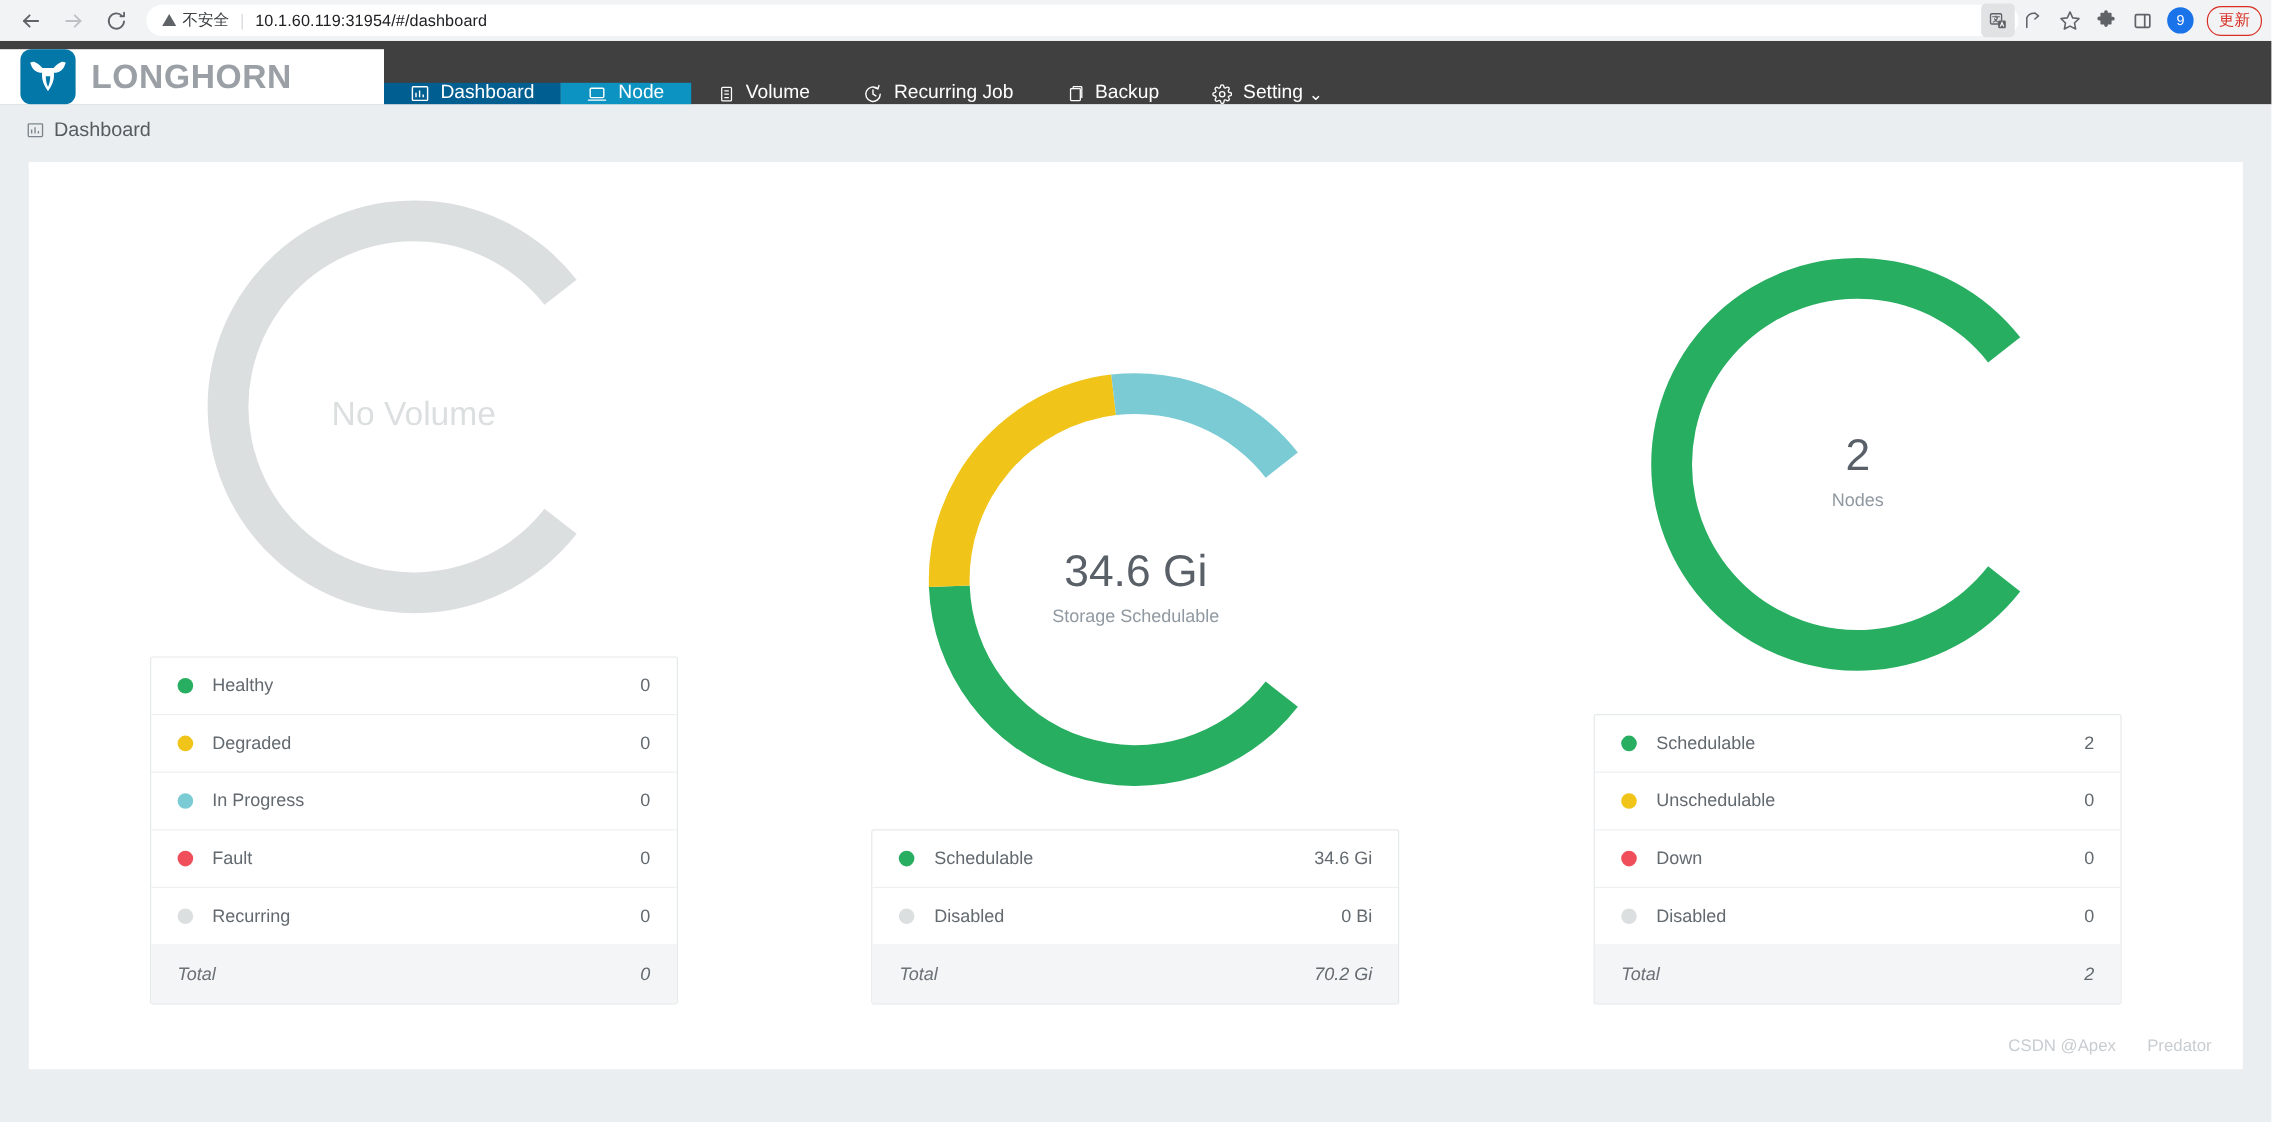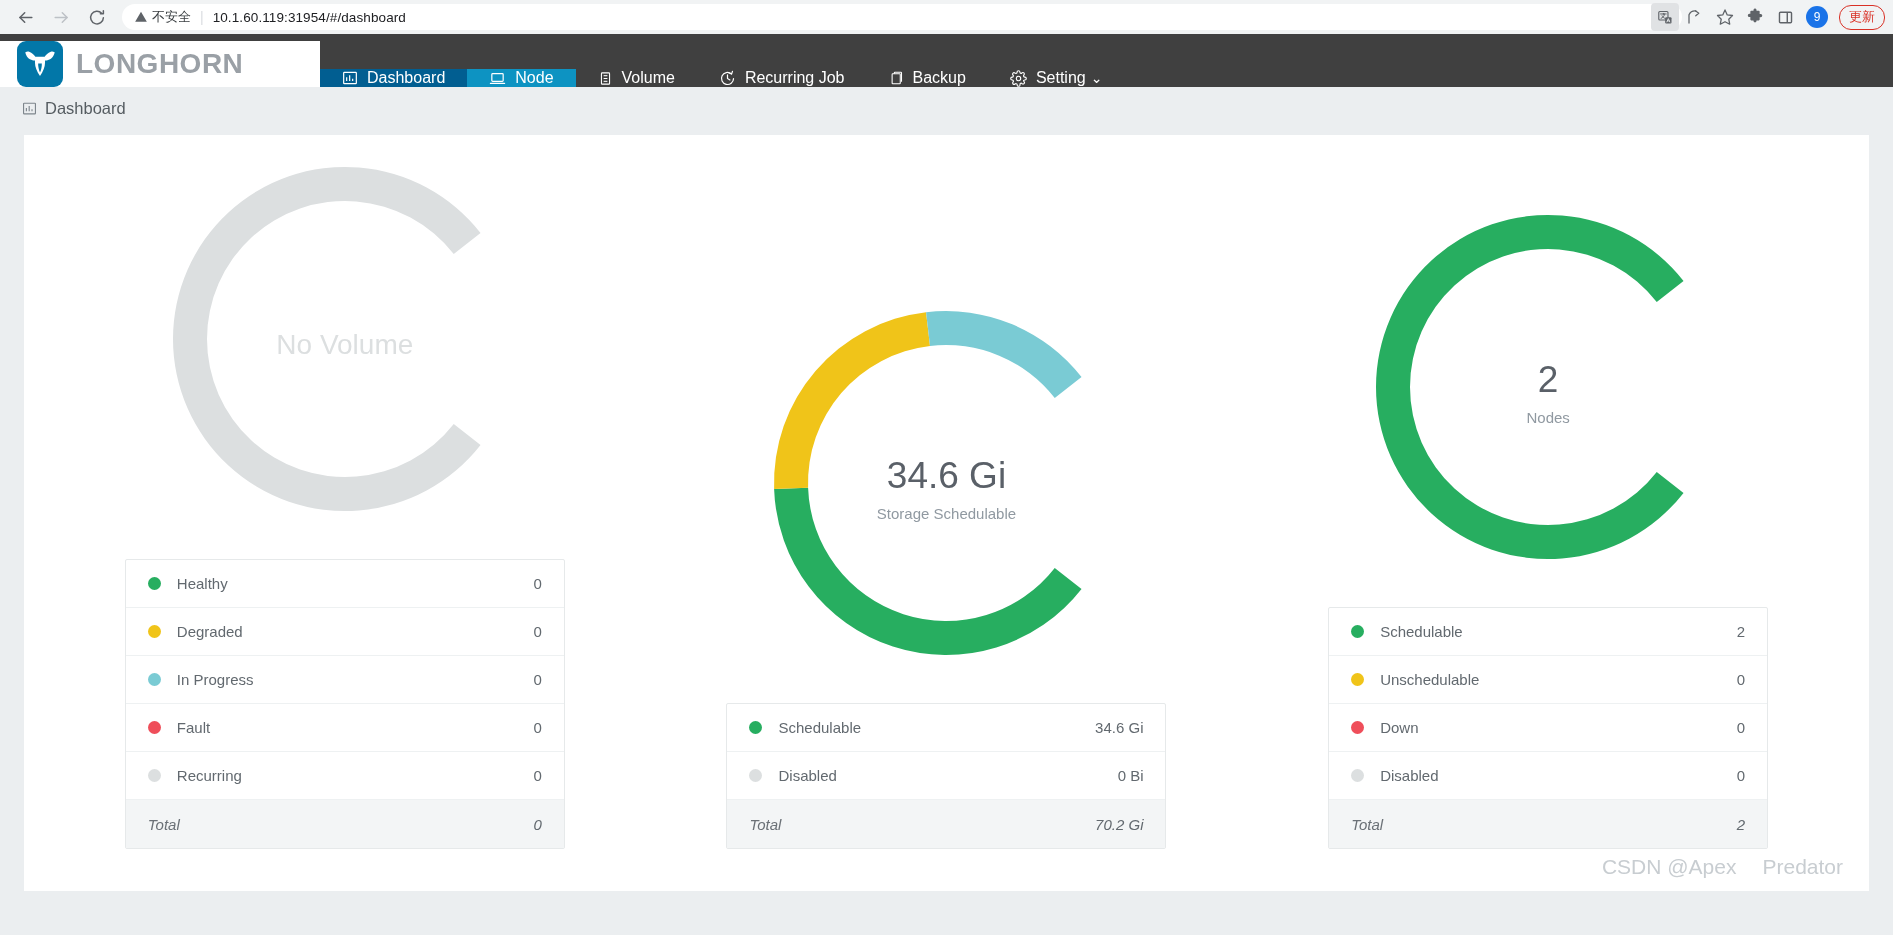--- a/index.html
+++ b/index.html
@@ -174,21 +174,21 @@
     color: #9099a1;
     margin-top: 9px;
   }
 
   
   .legend {
     width: 440px;
     border: 1px solid #e6e9ea;
     border-radius: 2px;
     background: #fff;
-    margin-top: 30px;
+    margin-top: 18px;
   }
   .legend-row {
     height: 48px;
     display: flex;
     align-items: center;
     padding: 0 22px;
     border-bottom: 1px solid #eef1f2;
     font-size: 15px;
     color: #62696f;
   }
@@ -204,21 +204,21 @@
     margin-right: 16px;
     flex: 0 0 auto;
   }
   .legend-name { flex: 1; }
   .legend-val { color: #62696f; }
 
   .watermark {
     position: absolute;
     right: 26px;
     bottom: 12px;
-    font-size: 21px;
+    font-size: 14px;
     color: #c8cdd1;
     display: flex;
     gap: 26px;
   }
 </style>
 </head>
 <body>
 
 <div class="browser-bar">
   <div class="nav-btns">

